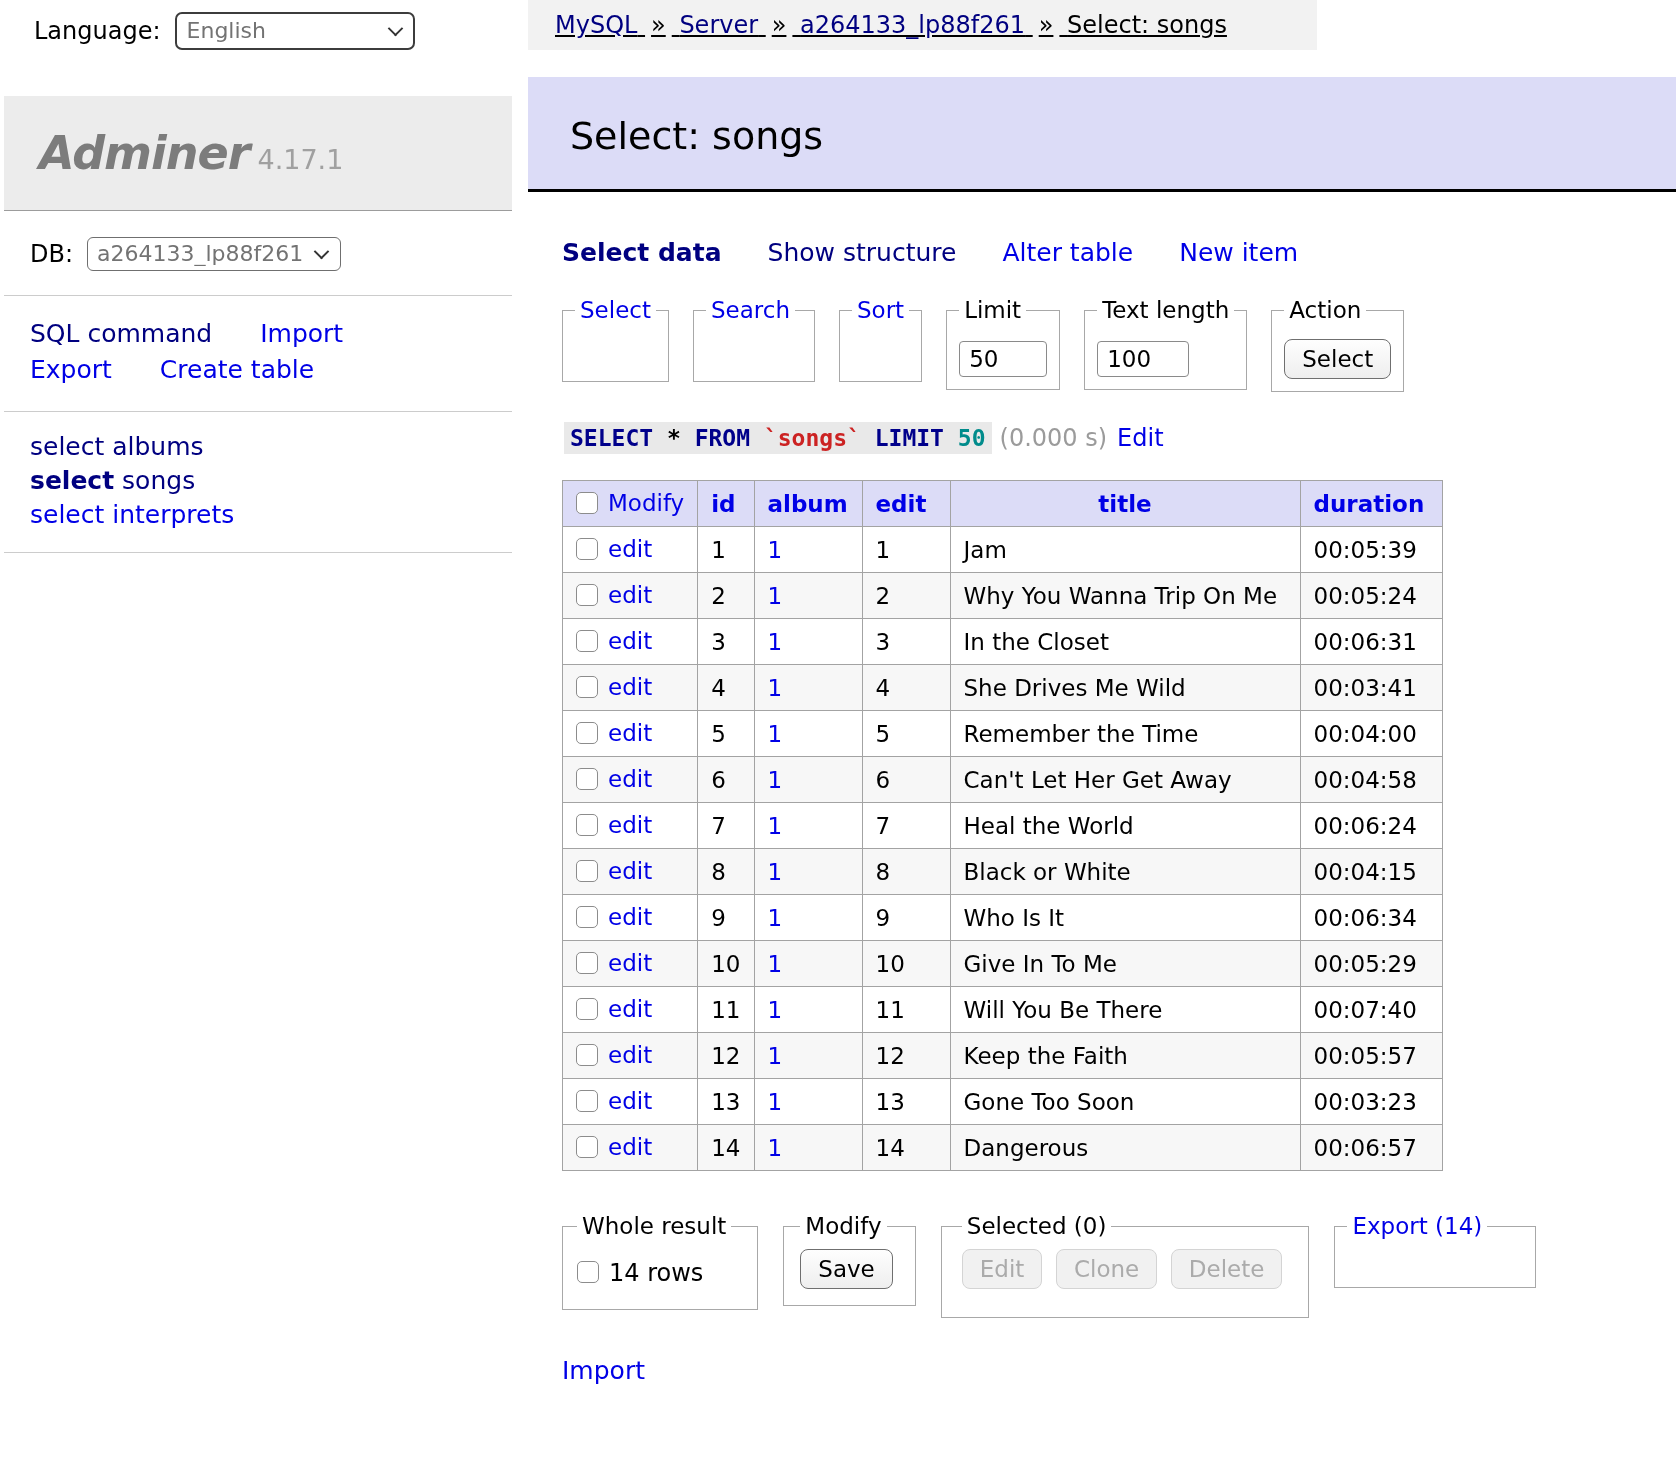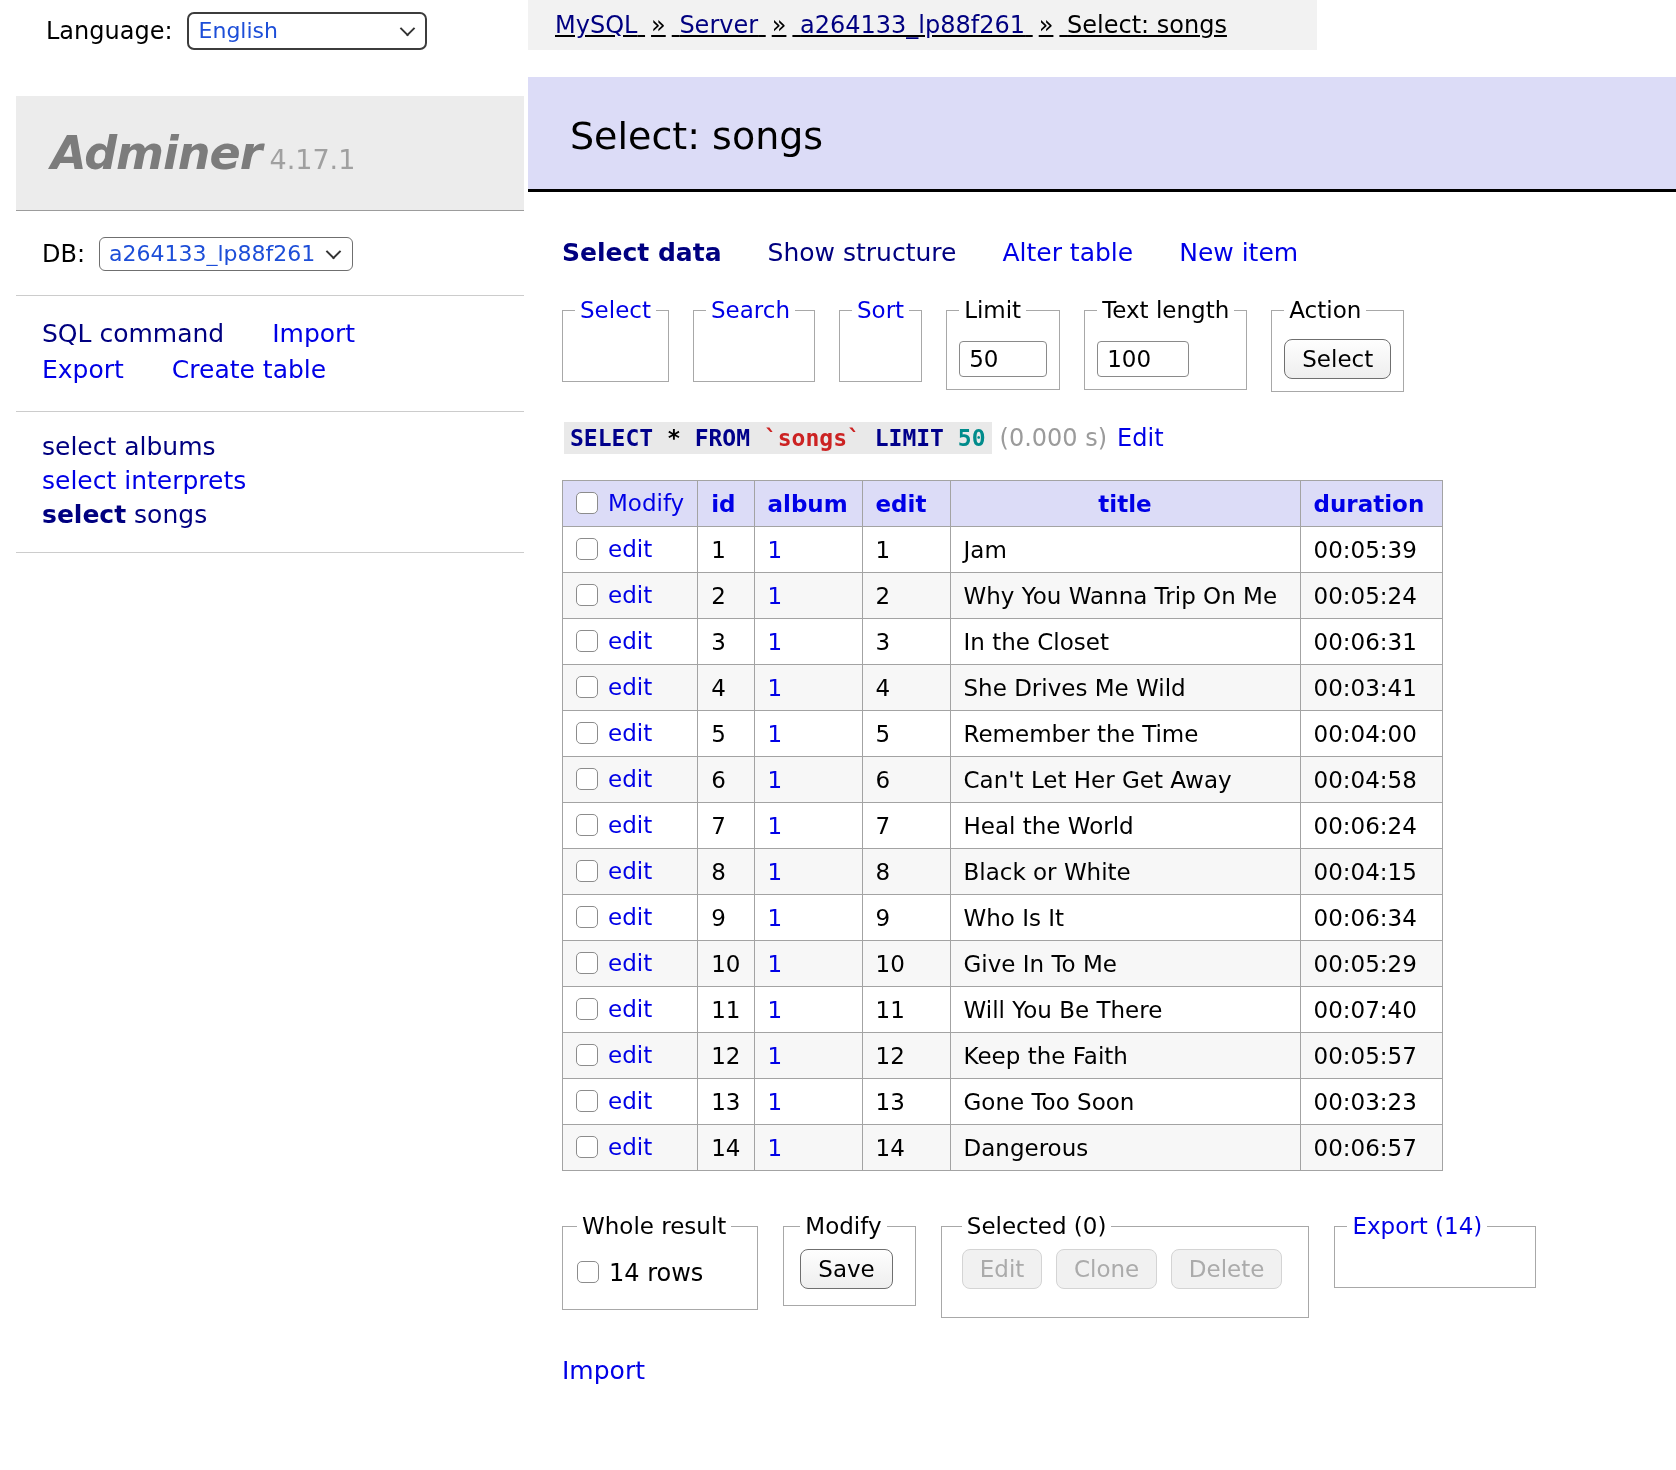--- a/index.html
+++ b/index.html
@@ -8,26 +8,26 @@
     width:1676px; min-height:1470px; background:#fff; color:#000;
     font-family:"DejaVu Sans","Liberation Sans",sans-serif;
     font-size:23px; position:relative;
   }
   a { text-decoration:none; cursor:pointer; }
   .blue { color:#0000e6; }
   .navy { color:#000080; }
   .bold { font-weight:bold; }
 
   
-  #sidebar { position:absolute; left:16px; top:0; width:508px; }
+  #sidebar { position:absolute; left:4px; top:0; width:508px; }
   .lang-row { display:flex; align-items:center; gap:14px; padding:12px 0 14px 30px; font-size:24px; }
   .sel { position:relative; display:inline-block; }
   .sel select {
     appearance:none; -webkit-appearance:none; -moz-appearance:none;
-    font-family:inherit; font-size:22px; color:#1d4ed8;
+    font-family:inherit; font-size:22px; color:#737373;
     background:#fff; border:2px solid #3c3c3c; border-radius:7px;
     padding:4px 40px 5px 10px;
   }
   .sel::after {
     content:""; position:absolute; right:14px; top:50%;
     width:9px; height:9px; border-right:2.5px solid #333; border-bottom:2.5px solid #333;
     transform:translateY(-72%) rotate(45deg); pointer-events:none;
   }
   .sel.small select { border:1.5px solid #6f6f6f; border-radius:6px; padding:3px 36px 4px 9px; }
   .logo-box { margin-top:32px; background:#ececec; border-bottom:1px solid #9c9c9c; padding:30px 0 30px 35px; }
@@ -137,26 +137,26 @@
     <a class="blue">Export</a><span class="gap"></span><a class="blue">Create table</a>
   </div>
   <hr class="side-sep">
 
   <div class="side-tables">
     <div>
       <a class="navy">select</a>
       <a class="navy">albums</a>
     </div>
     <div>
+      <a class="navy bold">select</a>
+      <a class="navy">songs</a>
+    </div>
+    <div>
       <a class="blue">select</a>
       <a class="blue">interprets</a>
-    </div>
-    <div>
-      <a class="navy bold">select</a>
-      <a class="navy">songs</a>
     </div>
   </div>
   <hr class="side-sep">
 </div>
 
 <div id="main">
   <div class="breadcrumb">
     <a class="navy">MySQL</a>
     <span class="sep">»</span>
     <a class="navy">Server</a>

